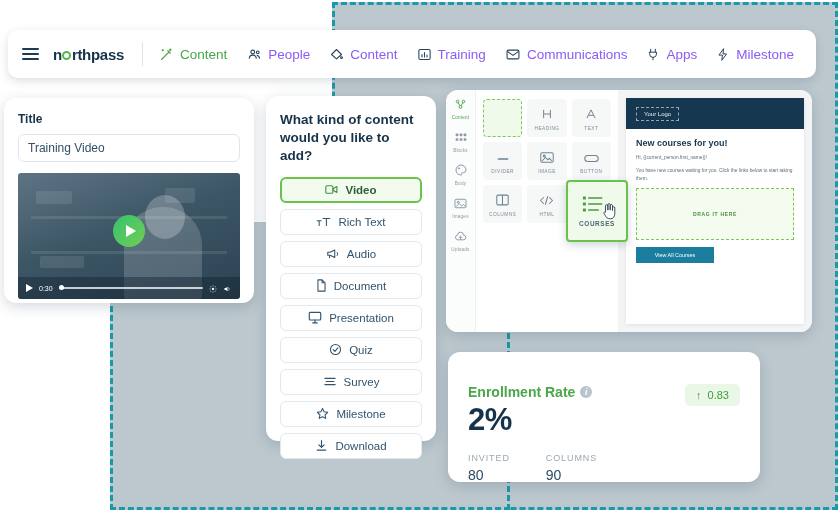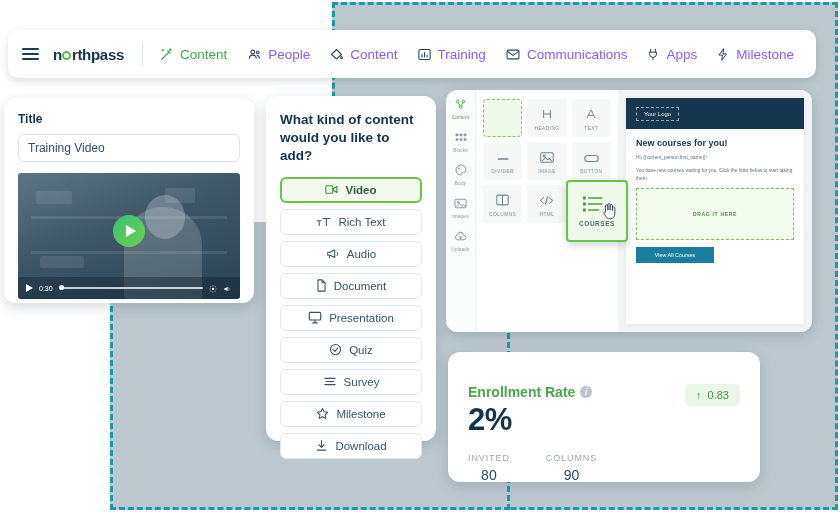--- a/index.html
+++ b/index.html
@@ -154,21 +154,21 @@
   .e-title { display: flex; align-items: center; gap: 5px; font-size: 14px; font-weight: bold; color: #4aa84a; }
   .info-i {
     width: 12px; height: 12px; border-radius: 50%; background: #b9c4cb;
     color: #fff; font-size: 9px; font-weight: bold; font-style: italic;
     display: flex; align-items: center; justify-content: center; cursor: pointer;
   }
   .e-badge { background: #eaf7e6; color: #3f9b3f; font-size: 11px; padding: 5px 11px; border-radius: 5px; display: flex; align-items: center; gap: 6px; }
   .e-big { font-size: 31px; font-weight: bold; color: #16334a; margin-top: 2px; letter-spacing: -.5px; }
   .e-stats { display: flex; gap: 36px; margin-top: 15px; }
   .e-k { font-size: 9px; color: #9aa8b2; letter-spacing: .9px; text-align: center; }
-  .e-v { font-size: 14px; color: #2c4a63; margin-top: 4px; text-align: center; }
+  .e-v { font-size: 14px; color: #2c4a63; margin-top: 4px; }
 </style>
 </head>
 <body>
 
 <div id="stage">
 
   <div class="backdrop"></div>
   <div class="backdrop2"></div>
   <div class="backdrop-mask"></div>
 

